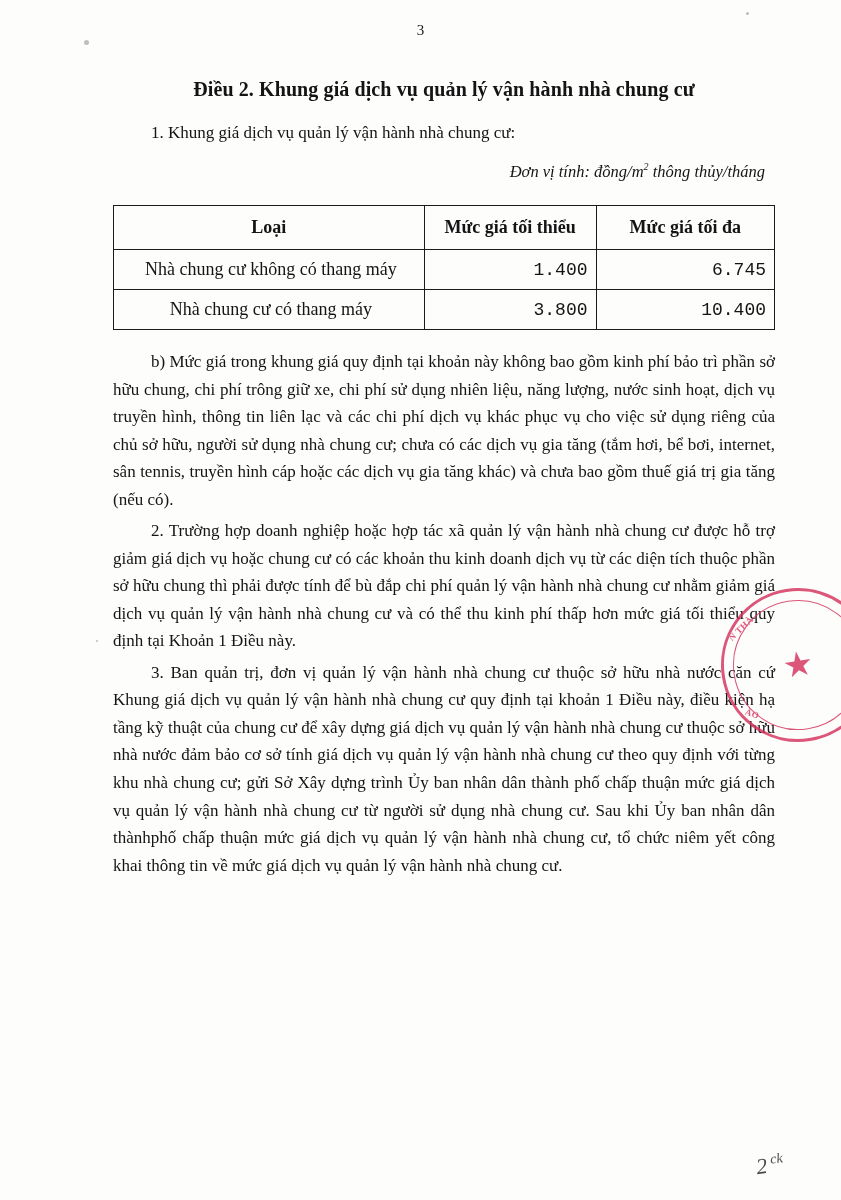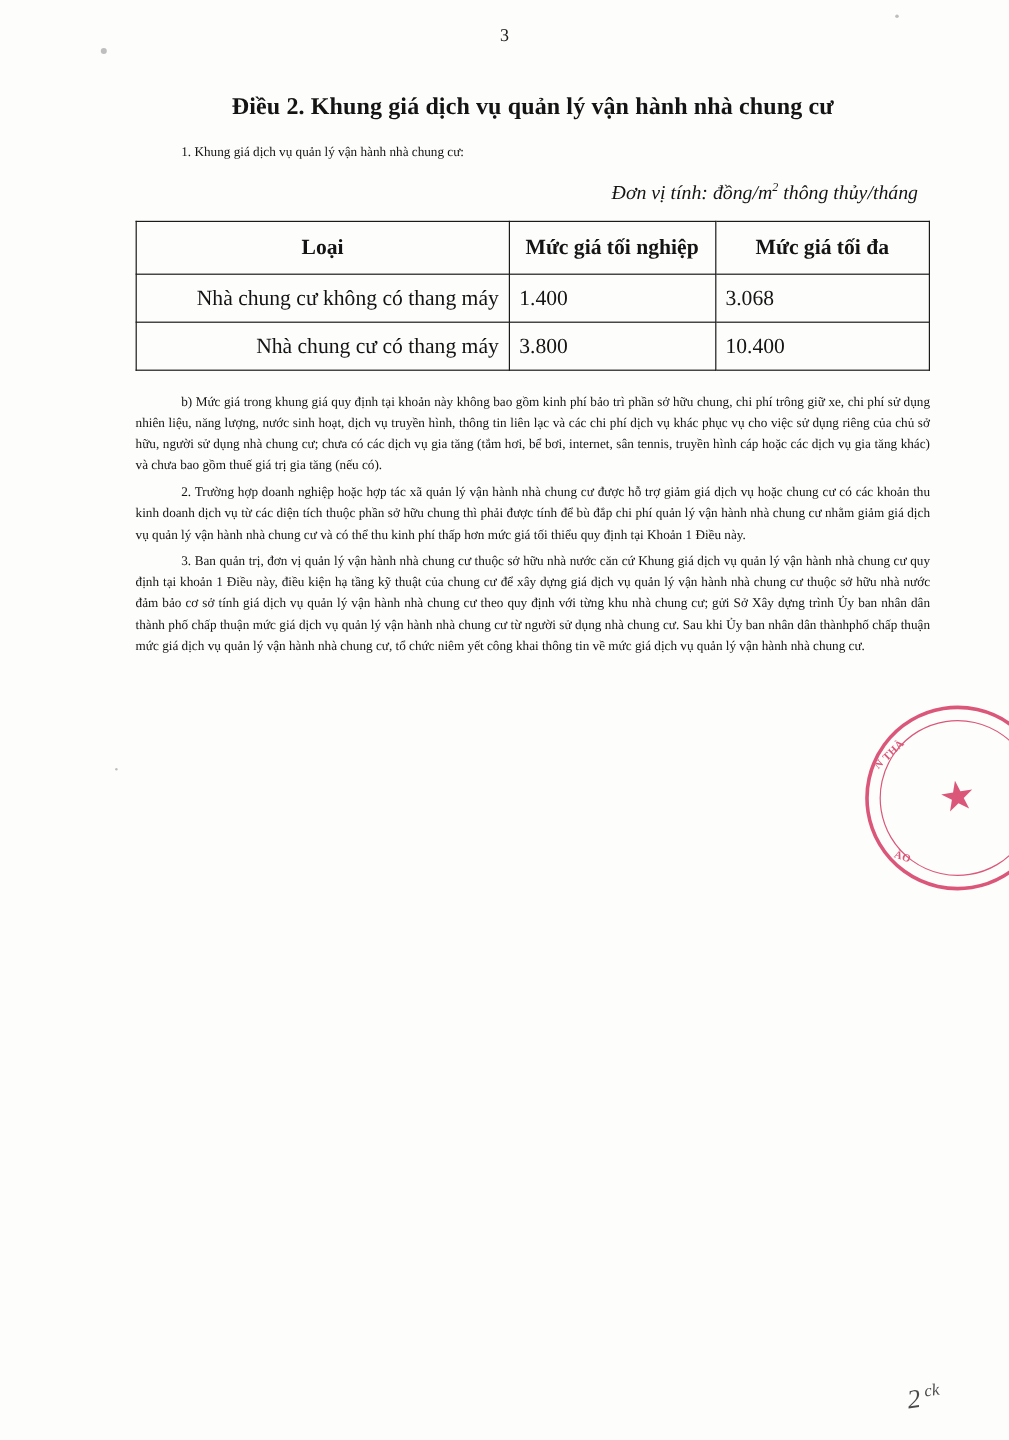--- a/index.html
+++ b/index.html
@@ -42,32 +42,32 @@
     width: 662px;
   }
   h1.article-title {
     font-size: 20px;
     font-weight: bold;
     margin: 0 0 18px 0;
     text-align: center;
     letter-spacing: .1px;
   }
   p.para {
-    font-size: 11px;
+    font-size: 17px;
     line-height: 1.62;
     margin: 0 0 4px 0;
     text-align: justify;
     text-indent: 38px;
     hyphens: none;
   }
   .unit-line {
     font-size: 16.5px;
     font-style: italic;
     text-align: right;
-    margin: 14px 0 13px 0;
+    margin: 14px 0 24px 0;
     padding-right: 10px;
   }
   .unit-line sup { font-size: 10px; }
   table.price-table {
     border-collapse: collapse;
     width: 100%;
     margin: 0 0 18px 0;
     table-layout: fixed;
   }
   table.price-table th,
@@ -76,25 +76,26 @@
     font-size: 18px;
     padding: 9px 8px;
     font-weight: normal;
   }
   table.price-table th {
     text-align: center;
     font-weight: bold;
     padding: 11px 6px;
   }
   table.price-table td.label {
+    text-align: center;
+    padding-left: 12px;
+  }
+  table.price-table td.num {
     text-align: right;
-    padding-left: 12px;
-  }
-  table.price-table td.num {
-    text-align: left;
+    font-family: Liberation Mono, monospace;
   }
   .col-type { width: 47%; }
   .col-min  { width: 26%; }
   .col-max  { width: 27%; }
 
   
   .seal {
     position: absolute;
     right: -34px;
     top: 588px;
@@ -177,29 +178,29 @@
 
     <table class="price-table">
       <colgroup>
         <col class="col-type">
         <col class="col-min">
         <col class="col-max">
       </colgroup>
       <thead>
         <tr>
           <th>Loại</th>
-          <th>Mức giá tối nghiệp</th>
+          <th>Mức giá tối thiểu</th>
           <th>Mức giá tối đa</th>
         </tr>
       </thead>
       <tbody>
         <tr>
           <td class="label">Nhà chung cư không có thang máy</td>
           <td class="num">1.400</td>
-          <td class="num">3.068</td>
+          <td class="num">6.745</td>
         </tr>
         <tr>
           <td class="label">Nhà chung cư có thang máy</td>
           <td class="num">3.800</td>
           <td class="num">10.400</td>
         </tr>
       </tbody>
     </table>
 
     <p class="para">b) Mức giá trong khung giá quy định tại khoản này không bao gồm kinh phí bảo trì phần sở hữu chung, chi phí trông giữ xe, chi phí sử dụng nhiên liệu, năng lượng, nước sinh hoạt, dịch vụ truyền hình, thông tin liên lạc và các chi phí dịch vụ khác phục vụ cho việc sử dụng riêng của chủ sở hữu, người sử dụng nhà chung cư; chưa có các dịch vụ gia tăng (tắm hơi, bể bơi, internet, sân tennis, truyền hình cáp hoặc các dịch vụ gia tăng khác) và chưa bao gồm thuế giá trị gia tăng (nếu có).</p>

